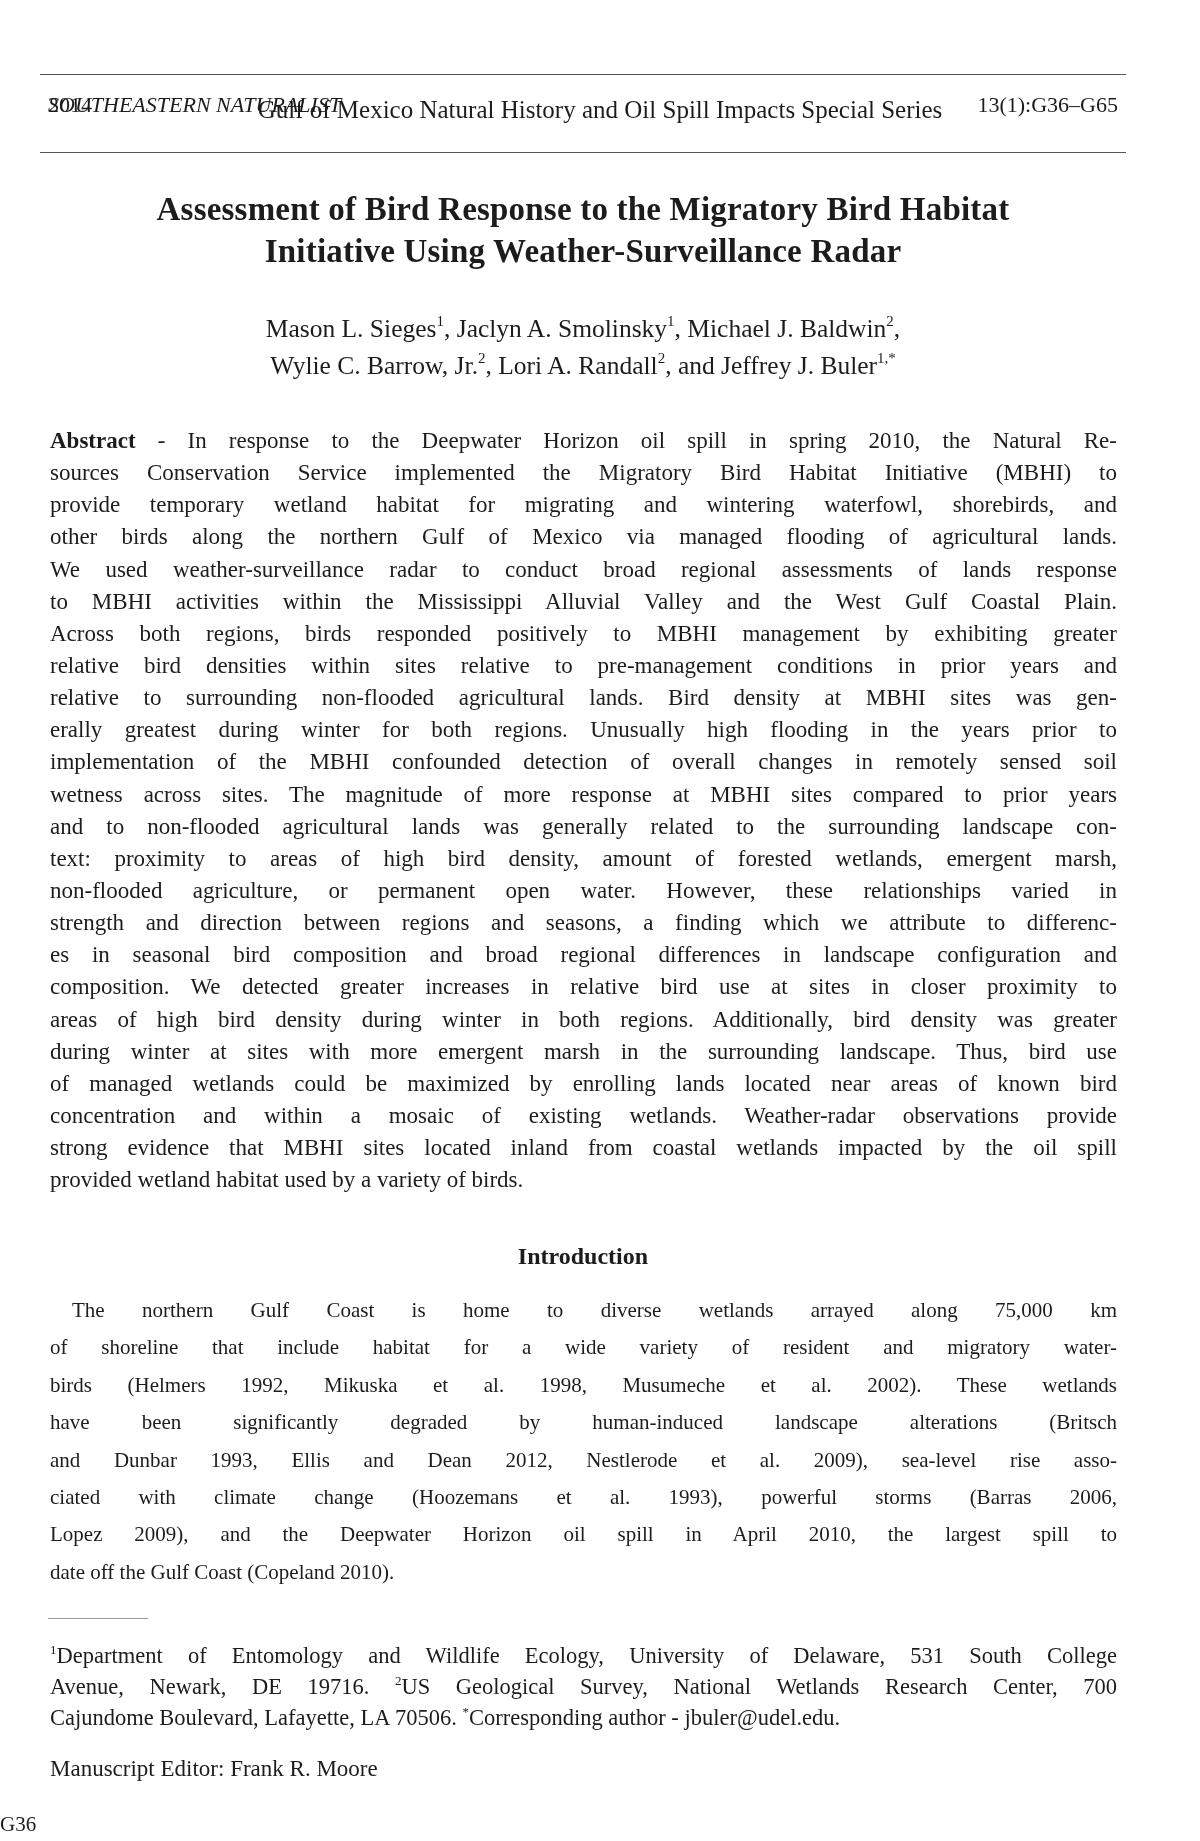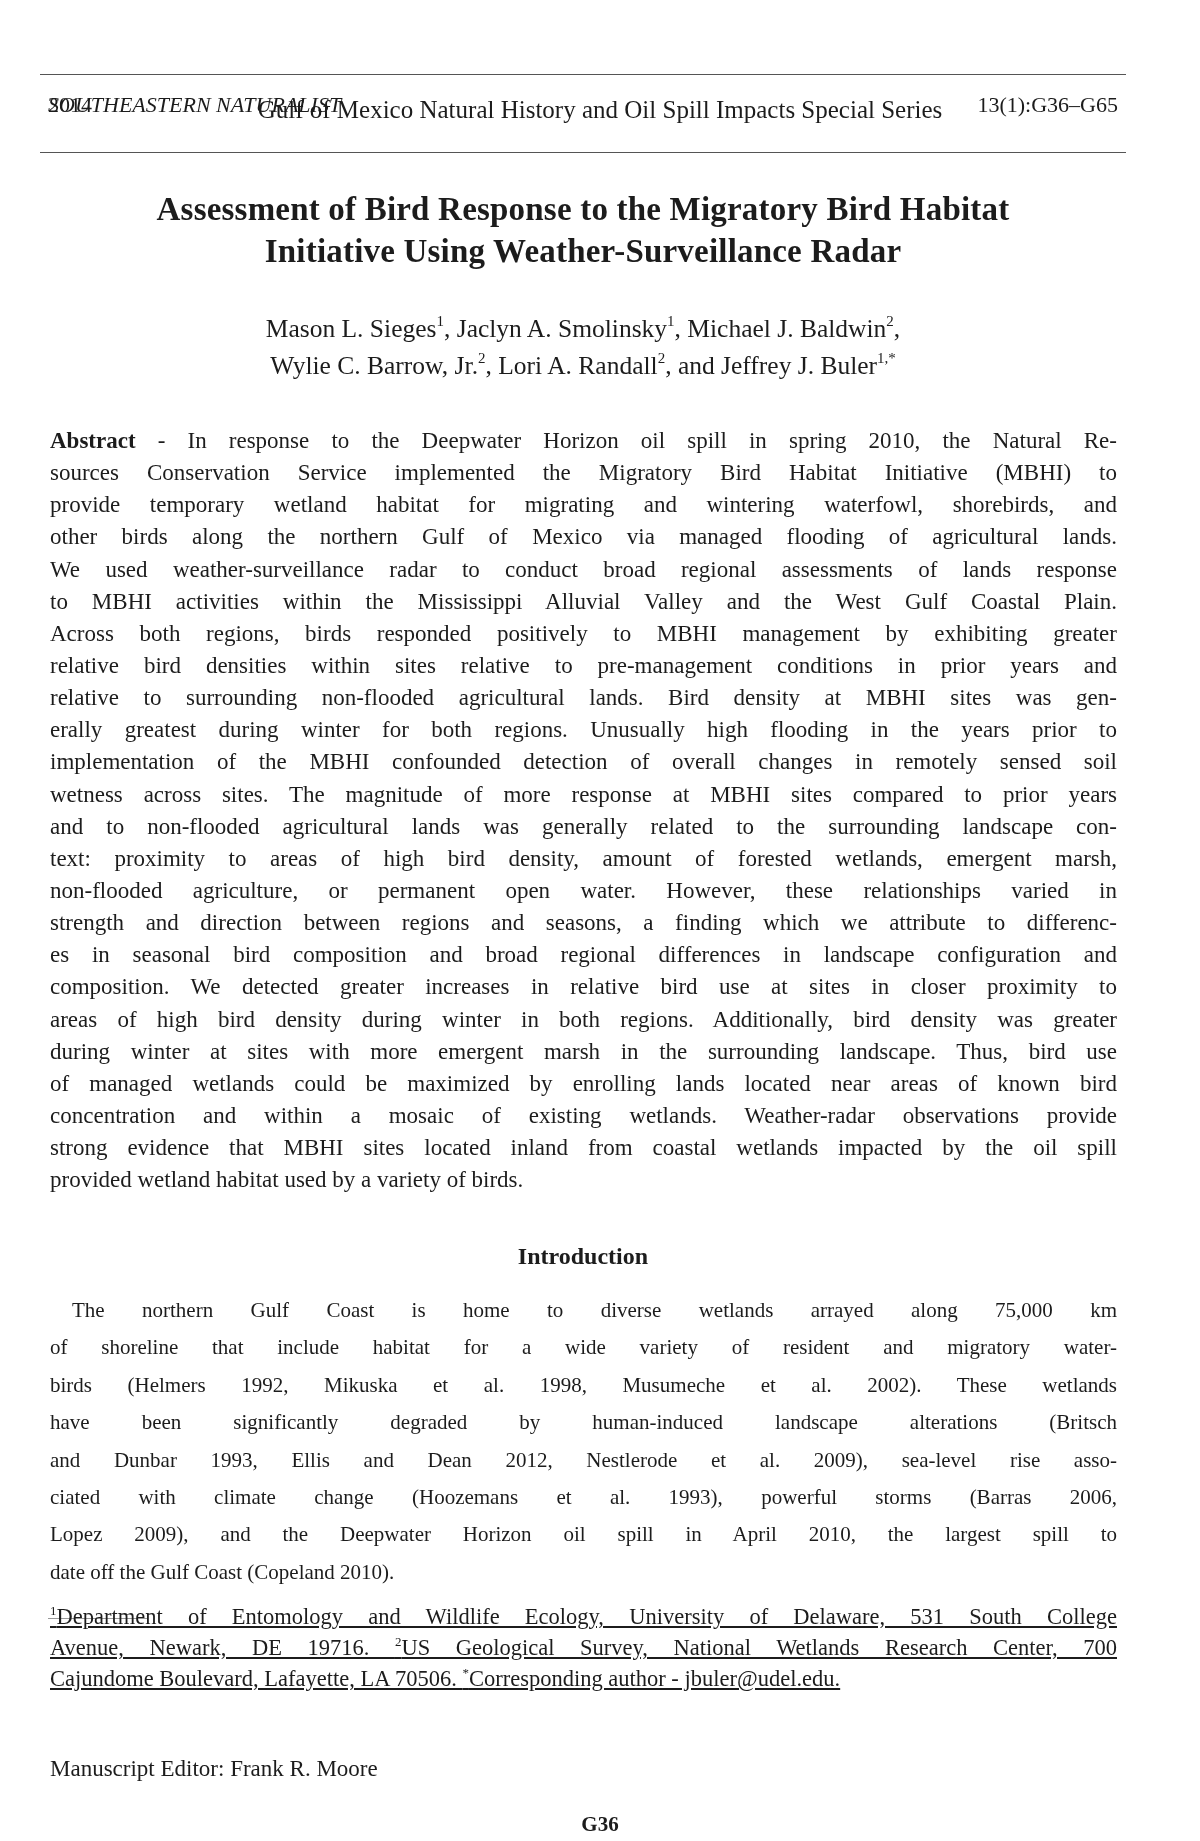--- a/index.html
+++ b/index.html
@@ -28,25 +28,25 @@
   .abstract .line { height: 32.15px; }
   .abstract .lead { font-weight: bold; }
 
   .section-heading { position: absolute; left: 40px; width: 1086px; top: 1243px; text-align: center;
                      font-weight: bold; font-size: 24px; }
   .intro { top: 1292px; font-size: 21px; line-height: 37px; }
   .intro .line { height: 37.4px; }
   .intro .first { text-indent: 22px; }
 
   .fn-rule { position: absolute; left: 48px; width: 100px; top: 1618px; border-top: 1.5px solid #999; }
-  .footnotes { top: 1601px; font-size: 22.5px; line-height: 31px; text-decoration: underline; }
+  .footnotes { top: 1635px; font-size: 22.5px; line-height: 42px; }
   .footnotes .line { height: 31px; }
   .footnotes sup { font-size: 13px; vertical-align: 0; position: relative; top: -9px; }
   .editor { position: absolute; left: 50px; top: 1756px; font-size: 23px; }
-  .page-no { position: absolute; left: 0; width: 1200px; top: 1812px; text-align: center; font-size: 21px; font-weight: bold; }
+  .page-no { position: absolute; left: 0; width: 1200px; top: 1812px; font-size: 21px; }
 </style>
 </head>
 <body>
 
 <div class="rule" style="top:74px;"></div>
 <div class="hdr-row">
   <span class="hdr-year">2014</span>
   <span class="hdr-journal">SOUTHEASTERN NATURALIST</span>
   <span class="hdr-vol">13(1):G36–G65</span>
 </div>

